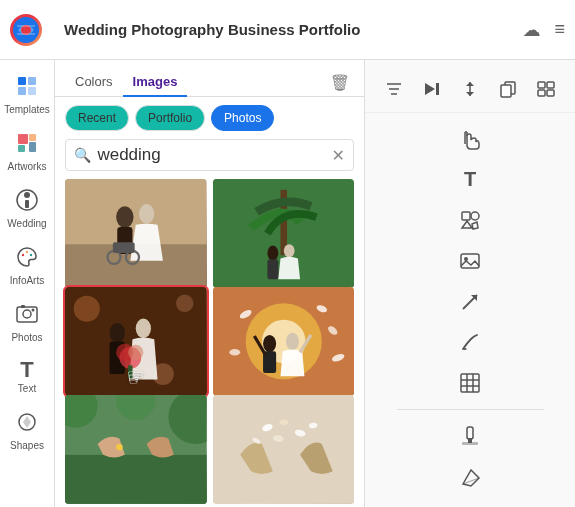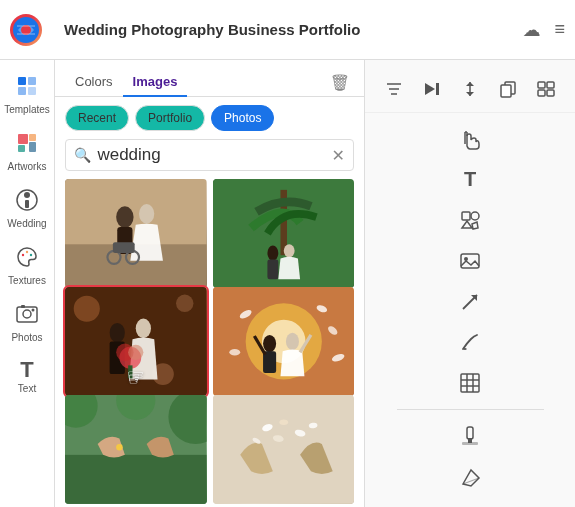--- a/index.html
+++ b/index.html
@@ -274,37 +274,46 @@
     </div>
     <div class="sidebar-item">
       <span class="icon">
         <svg width="24" height="24" viewBox="0 0 24 24">
           <path d="M12 3 C7 3 3 7 3 12 C3 17 7 21 12 21 C13.5 21 14 20.5 14 19 C14 18.3 13.7 17.7 13.7 17 C13.7 15.6 14.8 14.5 16.2 14.5 L18 14.5 C20.2 14.5 21 13.7 21 11.5 C21 6.8 17 3 12 3Z" fill="none" stroke="#555" stroke-width="1.5"></path>
           <circle cx="8" cy="10" r="1.2" fill="#e63946"></circle>
           <circle cx="12" cy="7" r="1.2" fill="#f4a261"></circle>
           <circle cx="16" cy="10" r="1.2" fill="#2a9d8f"></circle>
         </svg>
       </span>
-      <span class="label">Textures</span>
+      <span class="label">InfoArts</span>
     </div>
     <div class="sidebar-item">
       <span class="icon">
         <svg width="24" height="24" viewBox="0 0 24 24">
           <rect x="2" y="5" width="20" height="15" rx="2" fill="none" stroke="#555" stroke-width="1.5"></rect>
           <circle cx="12" cy="12" r="4" fill="none" stroke="#555" stroke-width="1.5"></circle>
           <circle cx="18" cy="8" r="1.5" fill="#555"></circle>
           <rect x="6" y="3" width="4" height="3" rx="1" fill="#555"></rect>
         </svg>
       </span>
       <span class="label">Photos</span>
     </div>
     <div class="sidebar-item">
       <span class="icon" style="font-size:22px;font-weight:bold;color:#555;">T</span>
       <span class="label">Text</span>
     </div>
+    <div class="sidebar-item">
+      <span class="icon">
+        <svg width="24" height="24" viewBox="0 0 24 24">
+          <circle cx="12" cy="12" r="8" fill="none" stroke="#555" stroke-width="1.5"></circle>
+          <path d="M8 12 L12 6 L16 12 L12 18Z" fill="#555" opacity="0.3"></path>
+        </svg>
+      </span>
+      <span class="label">Shapes</span>
+    </div>
   </div>
 
   <div class="panel">
 
     <div class="tabs-row">
       <div class="tab">Colors</div>
       <div class="tab active">Images</div>
       <div class="tabs-row-spacer"></div>
       <span class="trash-icon">🗑</span>
     </div>

